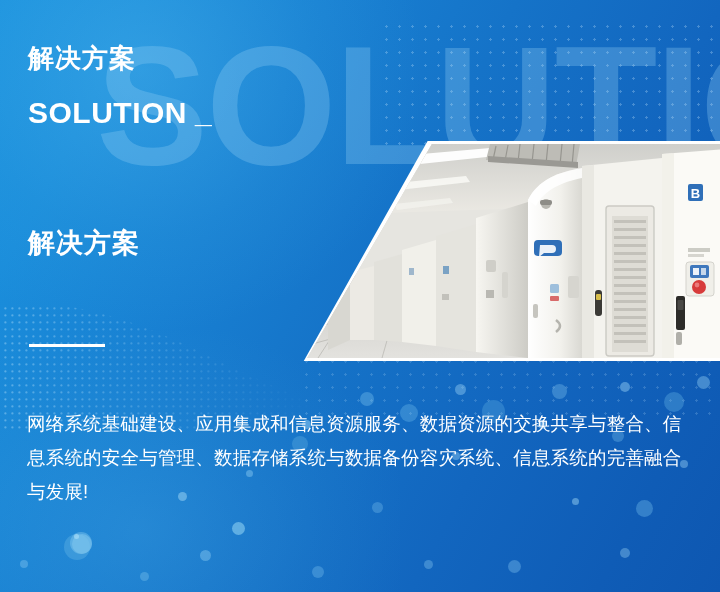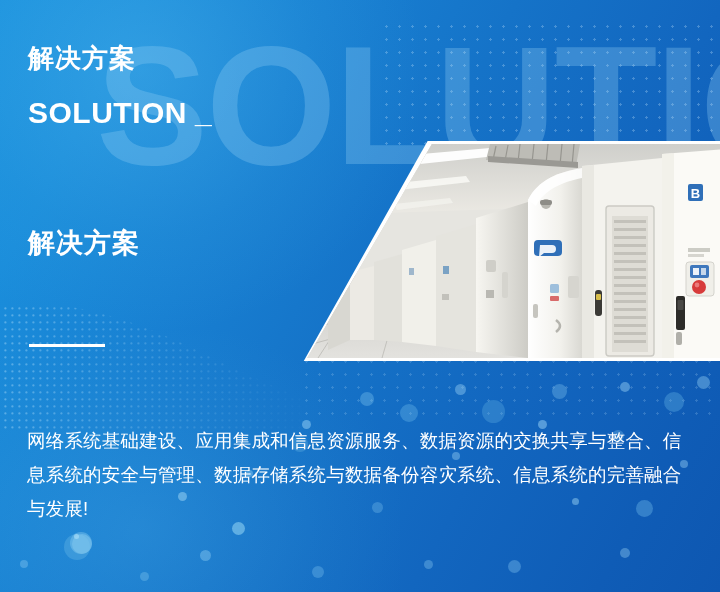--- a/index.html
+++ b/index.html
@@ -169,21 +169,21 @@
   .bubble {
     position: absolute;
     border-radius: 50%;
     pointer-events: none;
   }
 
   
   .body-copy {
     position: absolute;
     left: 27px;
-    top: 424px;
+    top: 407px;
     width: 672px;
     color: #ffffff;
     font-size: 18.5px;
     line-height: 1.85;
     letter-spacing: 0.2px;
     font-weight: 400;
   }
 </style>
 </head>
 <body>

